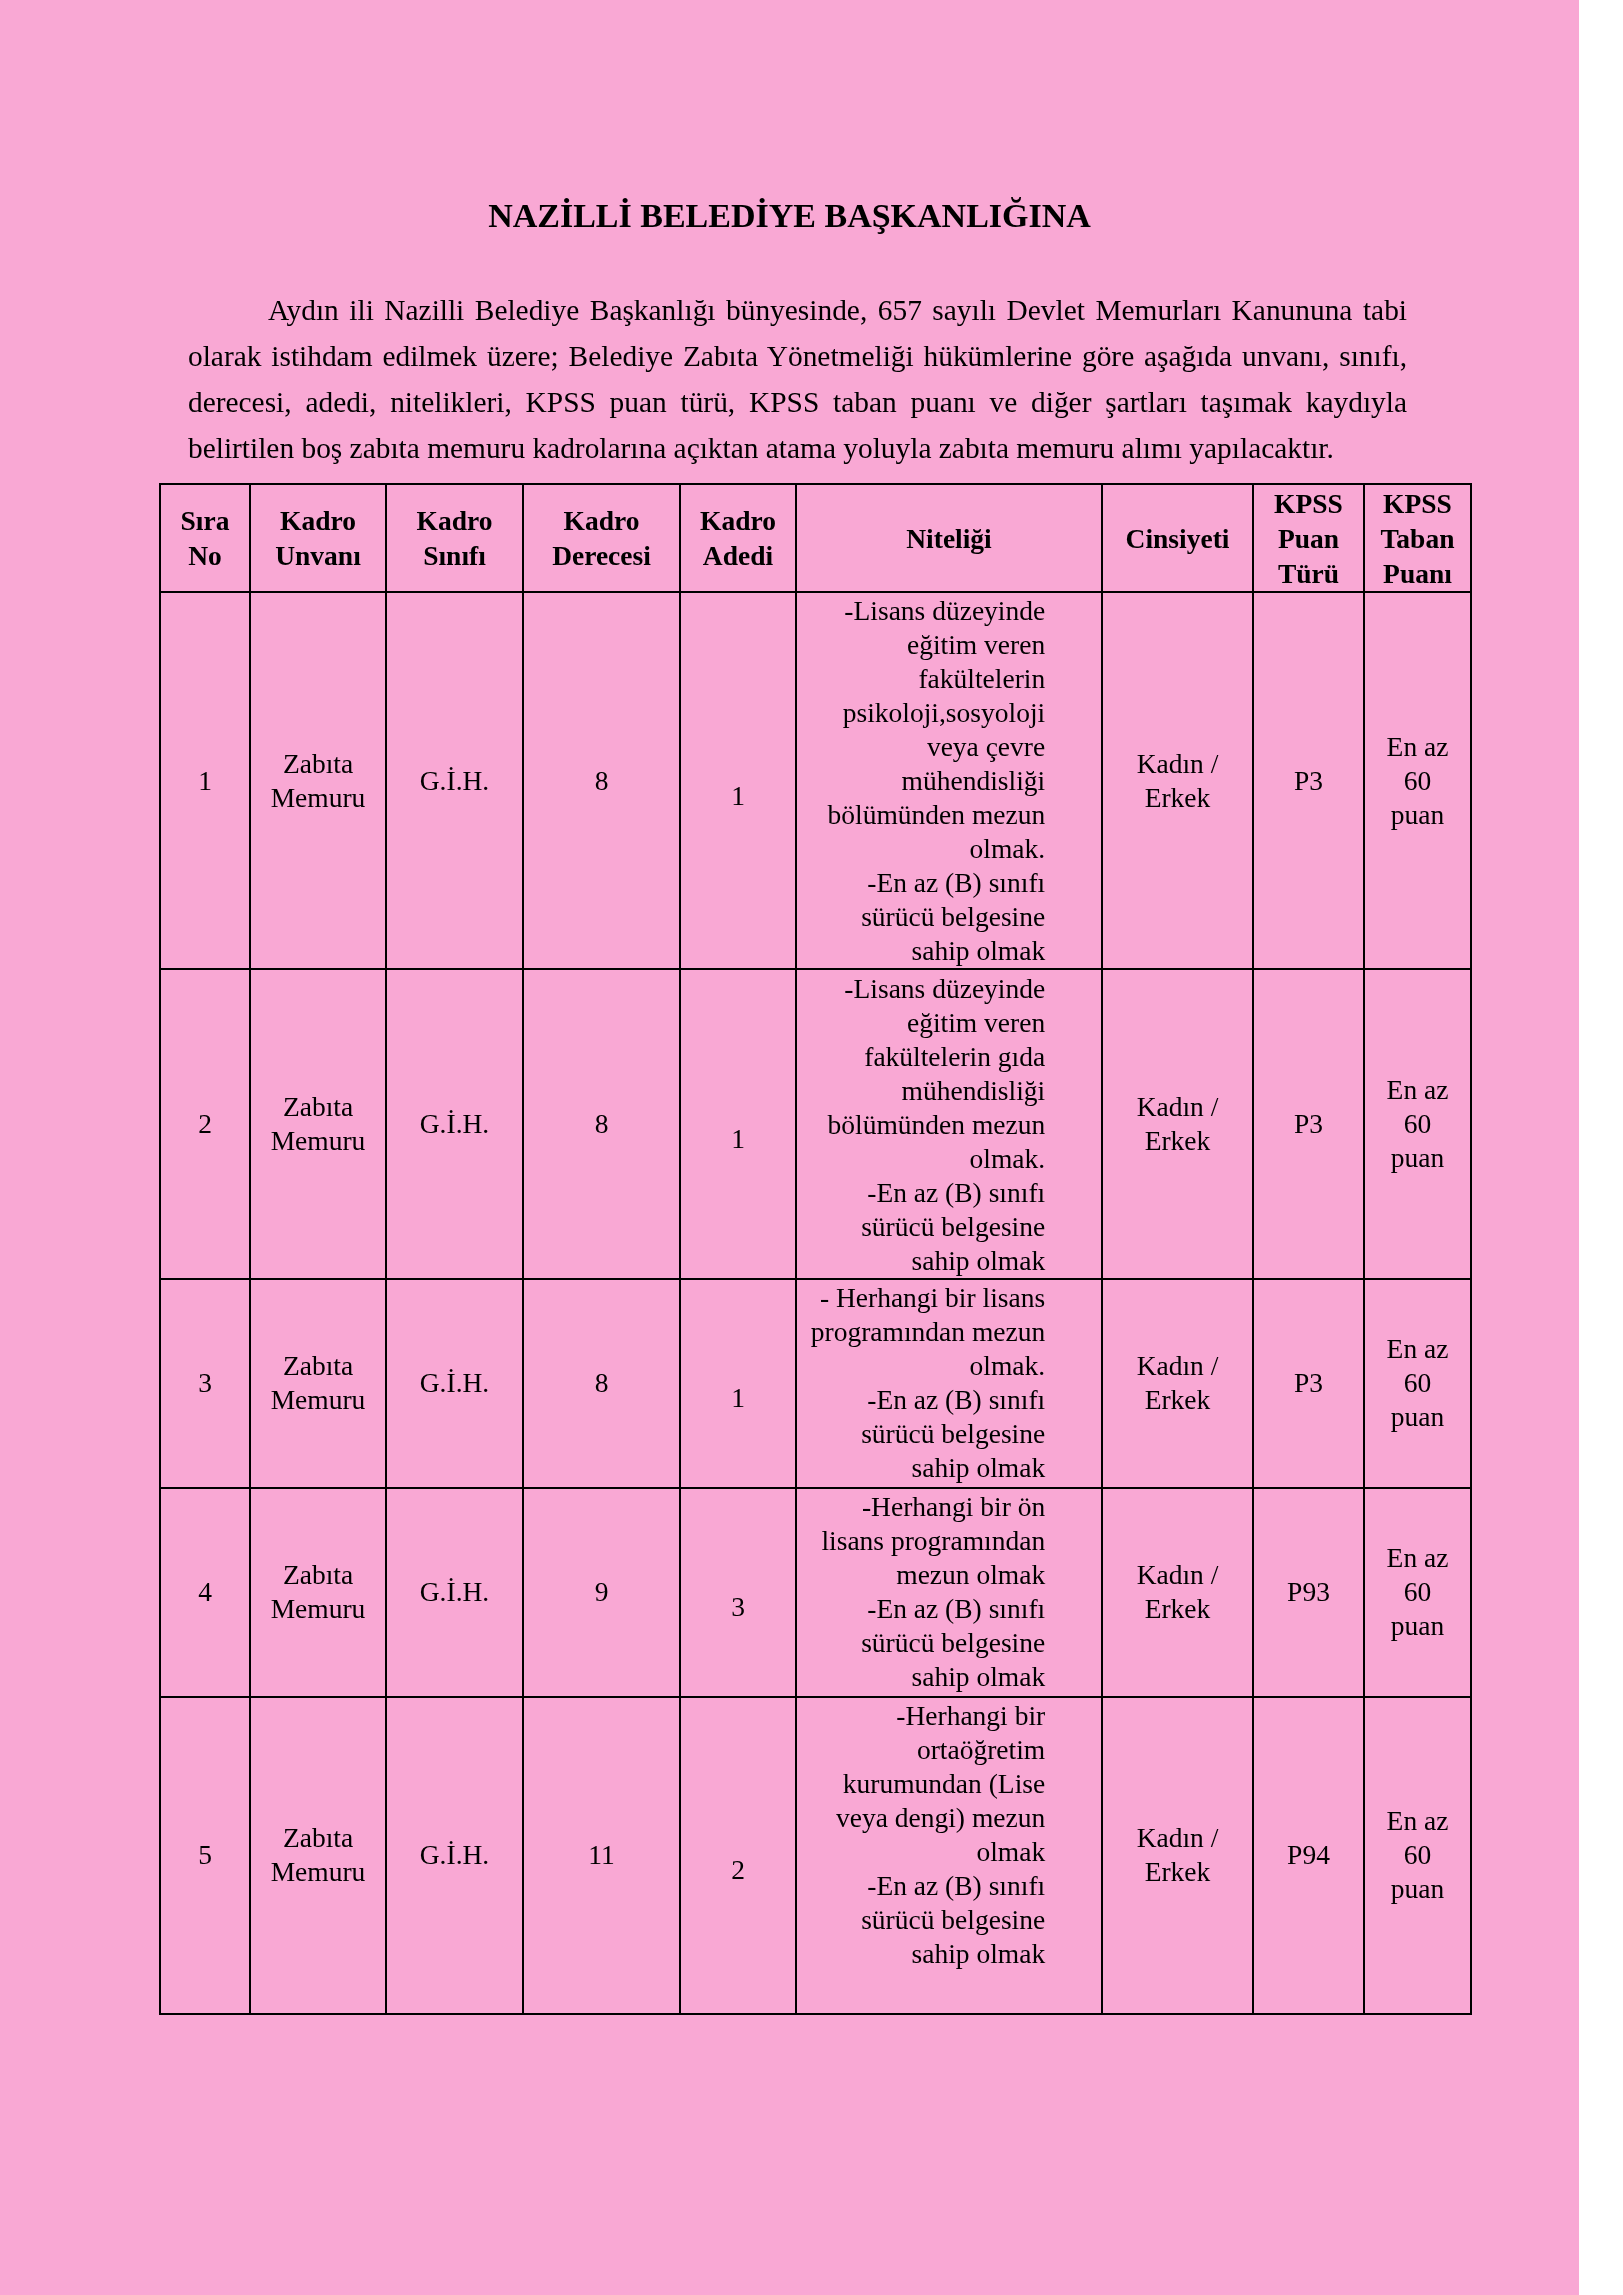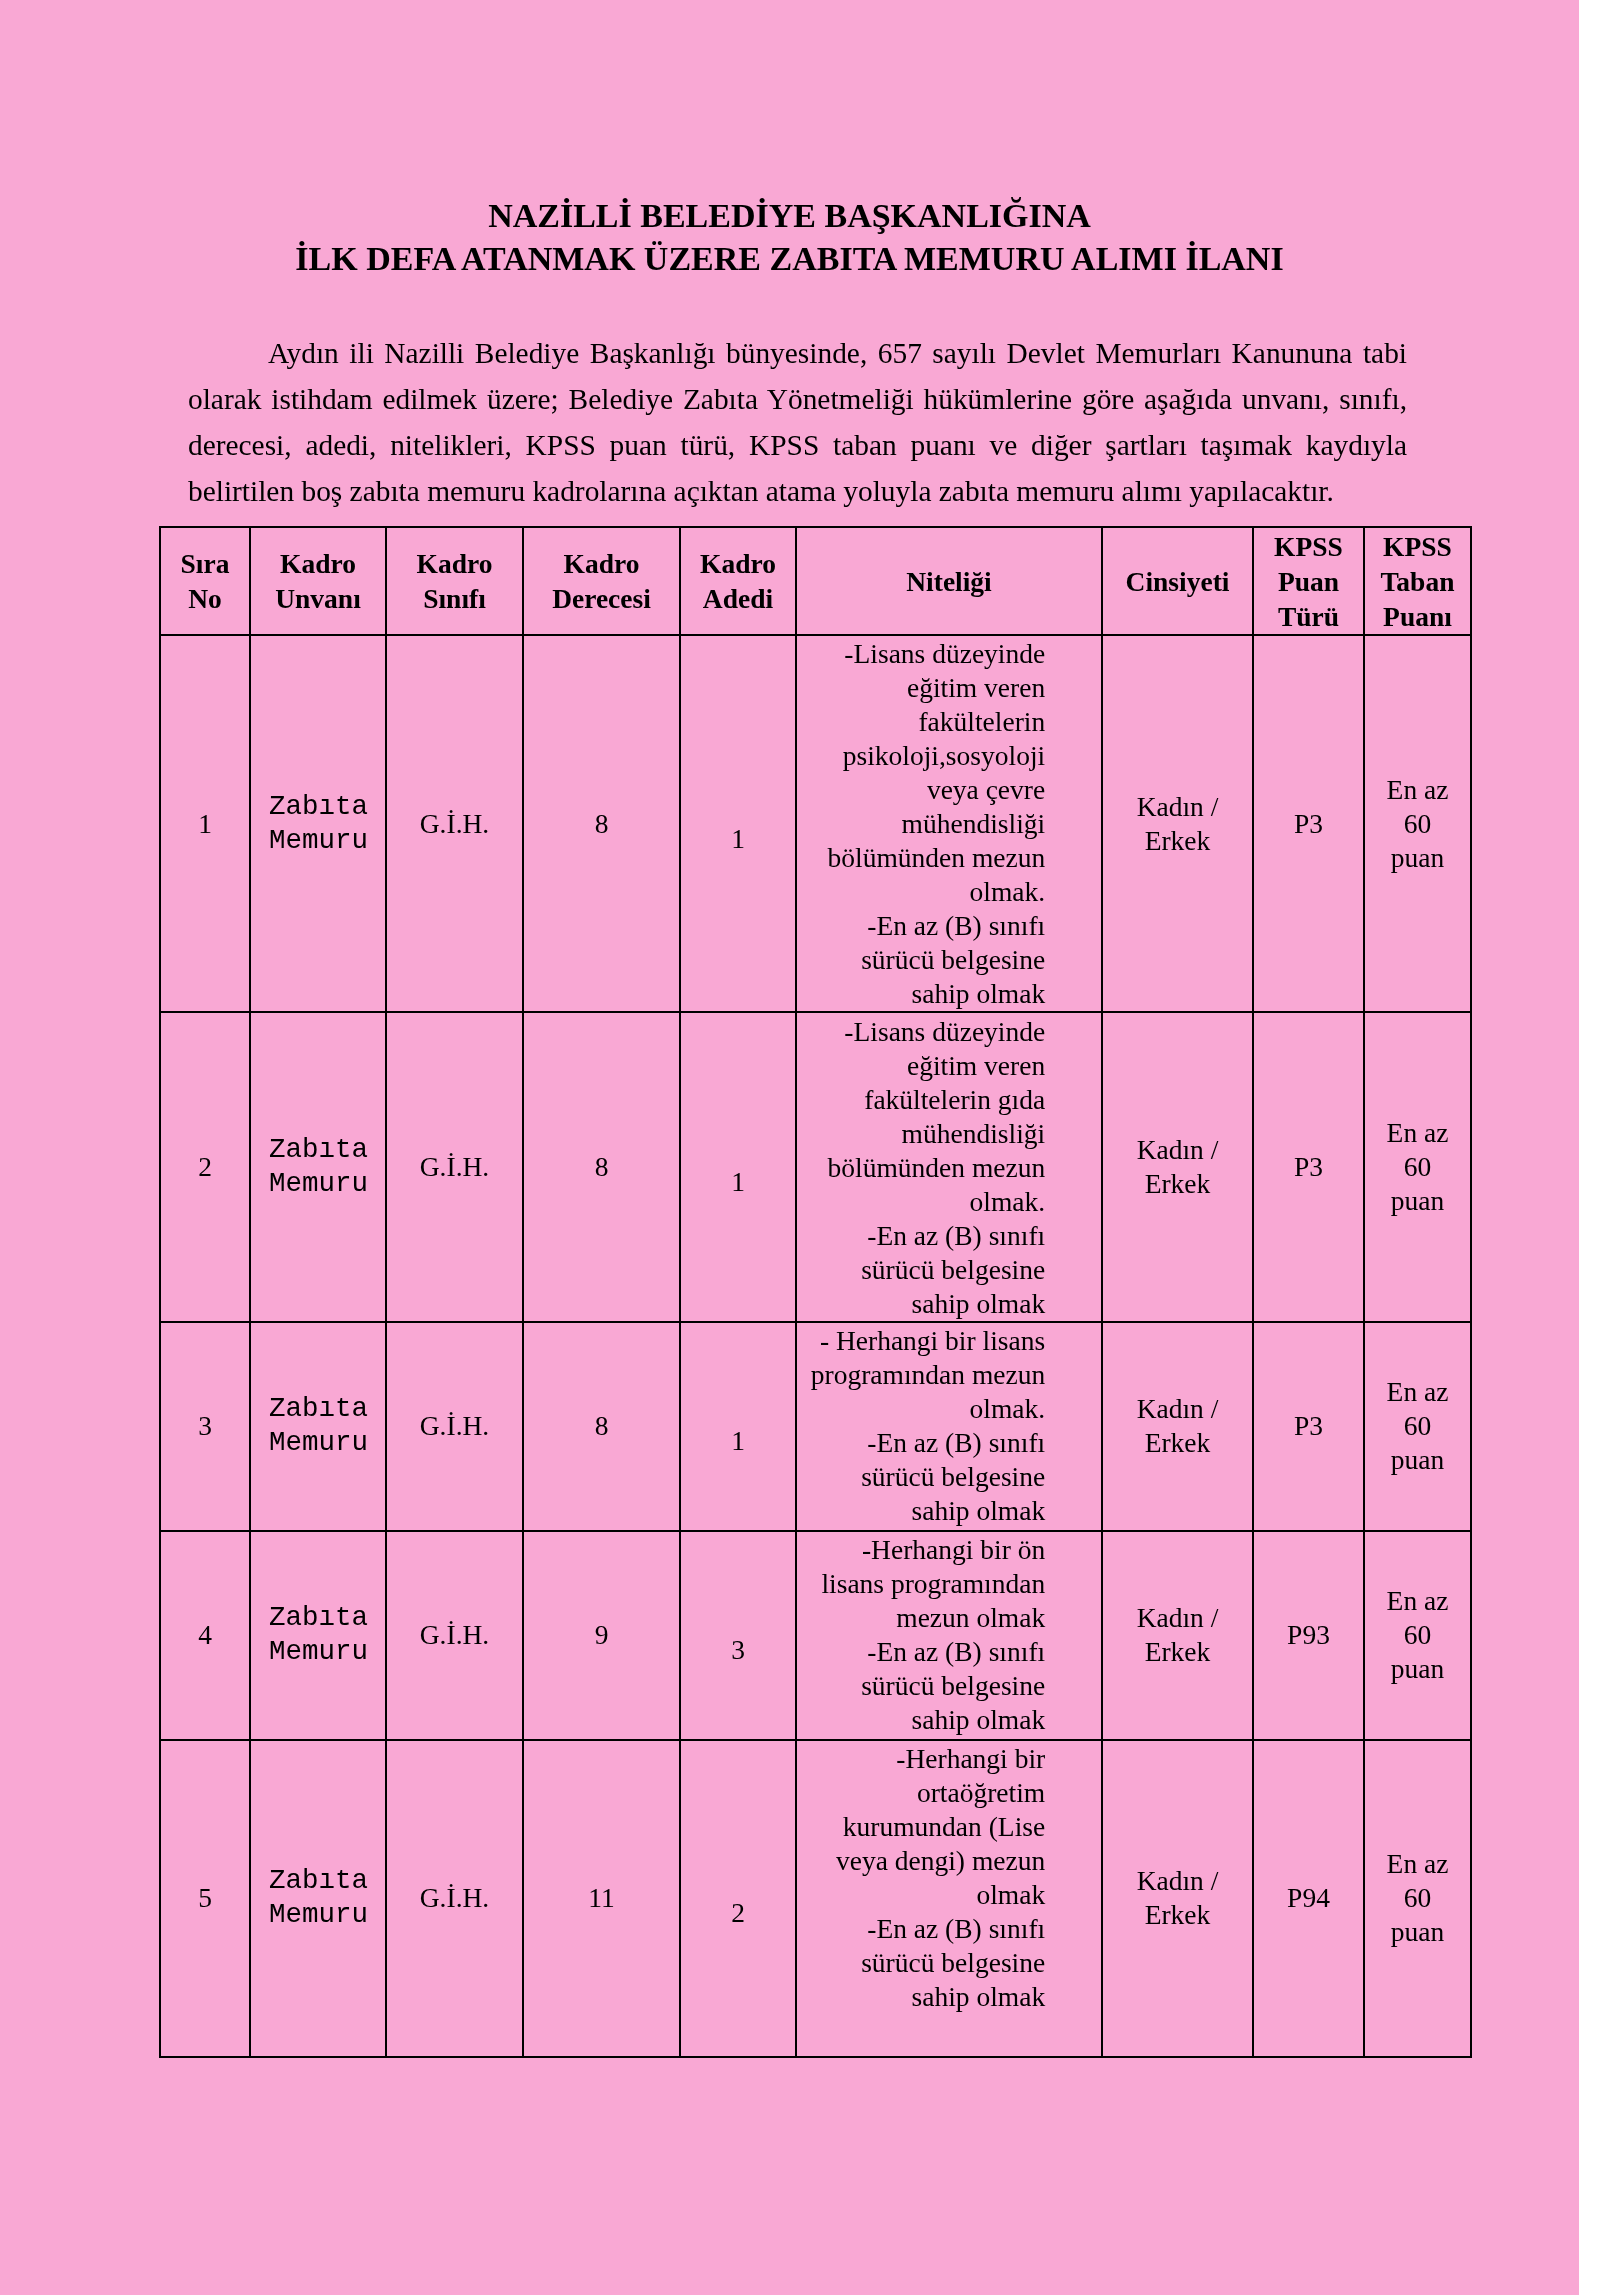--- a/index.html
+++ b/index.html
@@ -58,32 +58,31 @@
     vertical-align: middle;
   }
   thead tr { height: 108px; }
   td.niteligi {
     text-align: right;
     vertical-align: top;
     padding: 1.3px 2.6px 0 9.2px;
   }
   .nit-block { width: 239px; }
   td.kadro-adedi { padding-top: 30px; }
-  .narrow-150 { width: 98px; margin: 16px auto; font-family: Liberation Mono, monospace; }
+  .narrow-150 { width: 98px; margin: 16px auto; }
   .narrow-170 { width: 111px; margin: 0 auto; }
   .narrow-120 { width: 79px; margin: 0 auto; }
 </style>
 </head>
 <body>
 
 <div class="page">
 
   <h1 class="title">
     <span class="title-line">NAZİLLİ BELEDİYE BAŞKANLIĞINA</span>
-    <span class="title-line">İLK DEFA ATANMAK ÜZERE ZABITA MEMURU ALIMI İLANI</span>
   </h1>
 
   <p class="intro">Aydın ili Nazilli Belediye Başkanlığı bünyesinde, 657 sayılı Devlet Memurları Kanununa tabi olarak istihdam edilmek üzere; Belediye Zabıta Yönetmeliği hükümlerine göre aşağıda unvanı, sınıfı, derecesi, adedi, nitelikleri, KPSS puan türü, KPSS taban puanı ve diğer şartları taşımak kaydıyla belirtilen boş zabıta memuru kadrolarına açıktan atama yoluyla zabıta memuru alımı yapılacaktır.</p>
 
   <table class="announcement-table">
     <colgroup>
       <col style="width:90px">
         <col style="width:136px">
         <col style="width:137px">
       <col style="width:157px">

